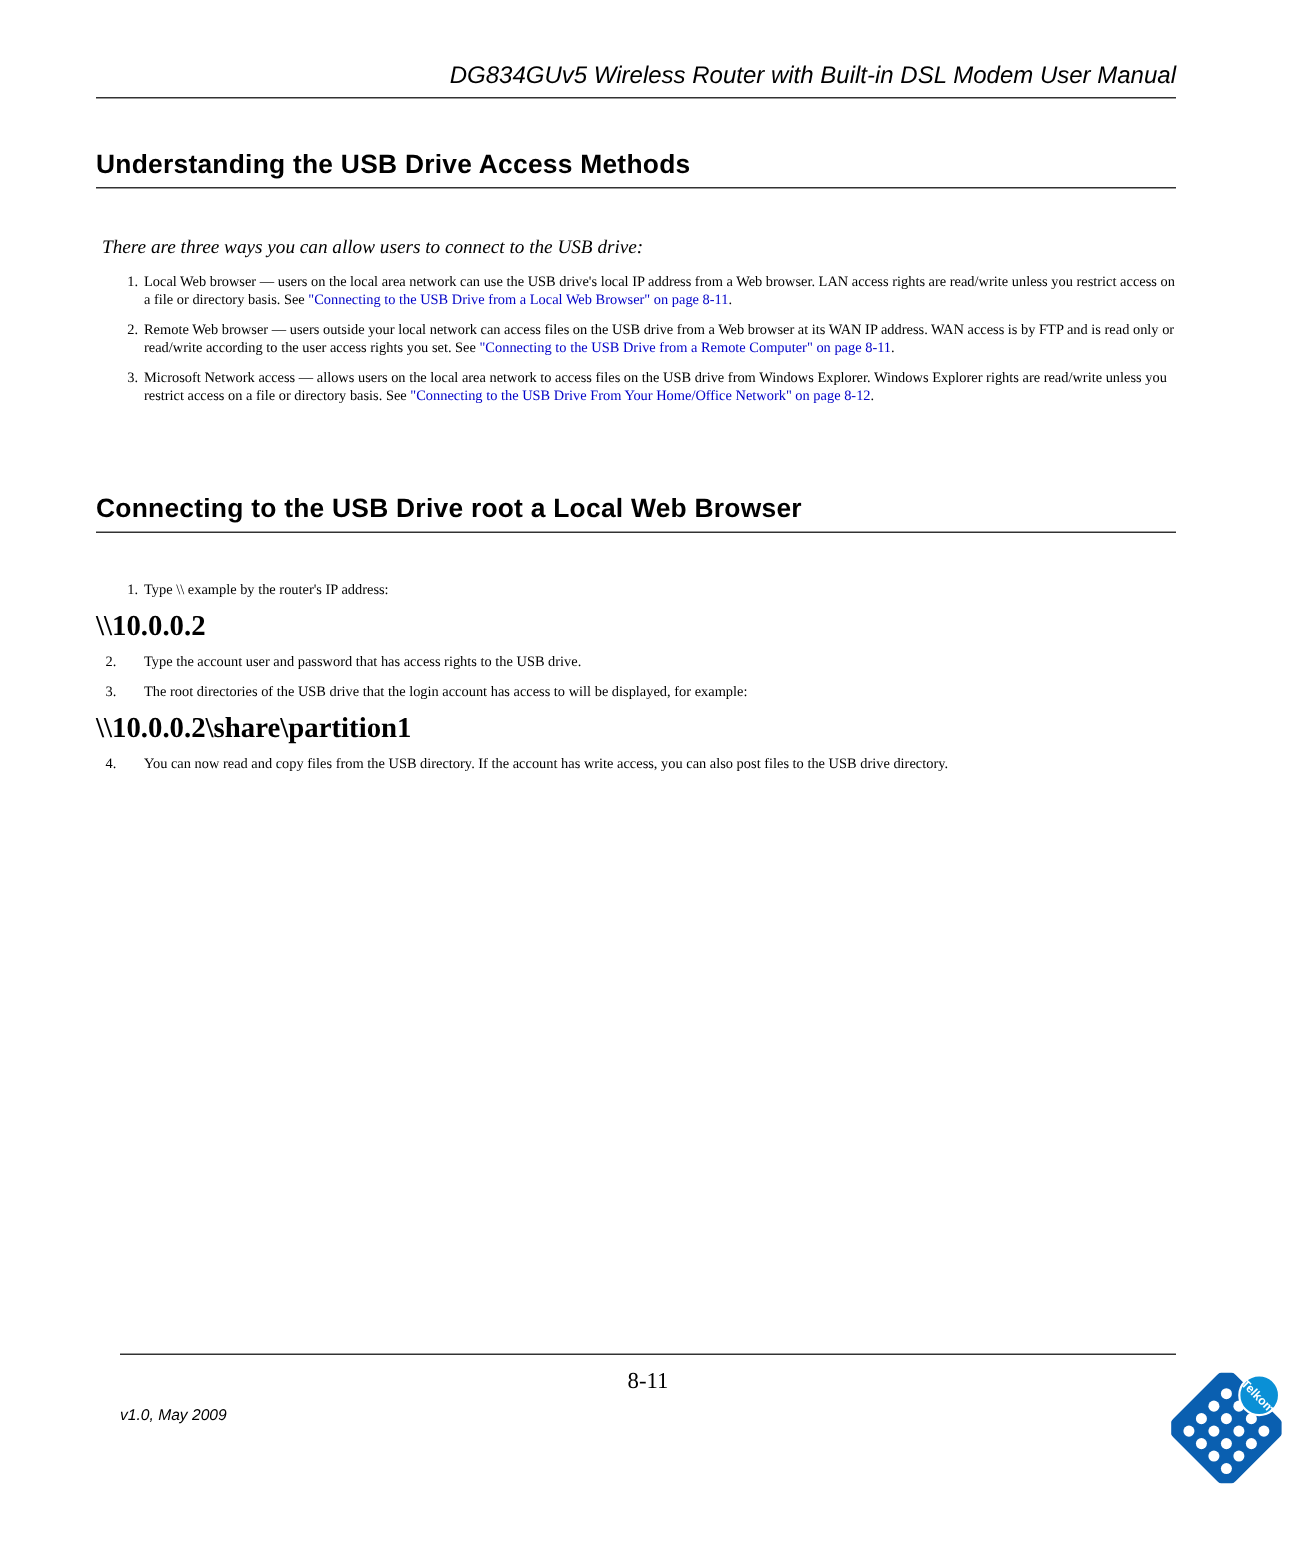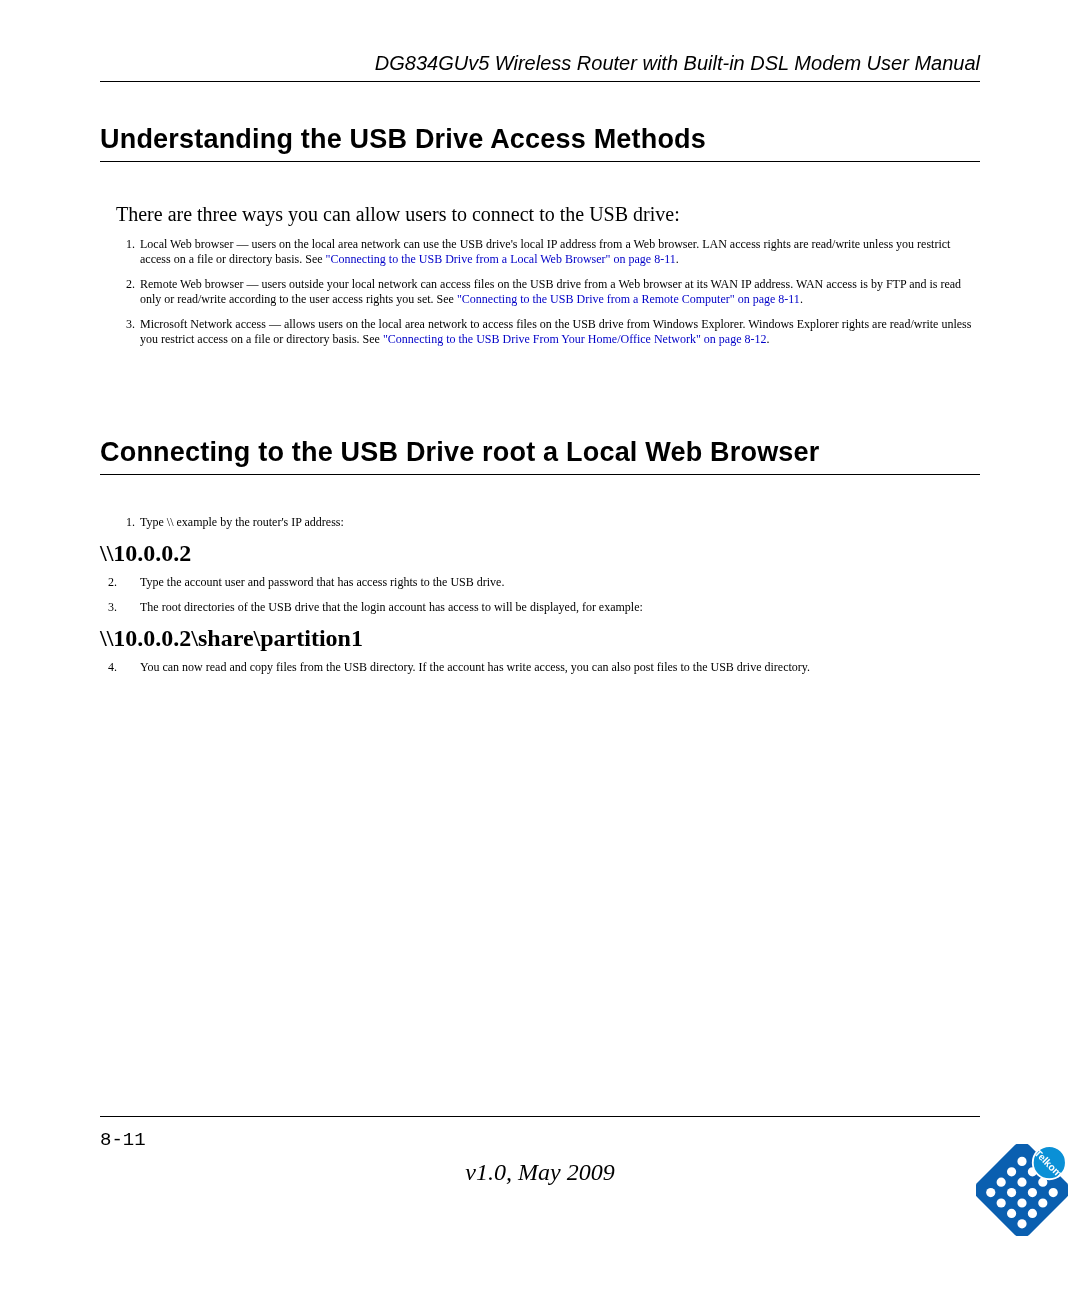--- a/index.html
+++ b/index.html
@@ -6,53 +6,54 @@
     margin: 0;
     padding: 0;
     background: #fff;
     font-family: "Times New Roman", Times, serif;
     width: 1080px;
     height: 1296px;
     position: relative;
     color: #000;
   }
   .page {
-    padding: 52px 100px 0 100px;
+    padding: 52px 100px 0 80px;
     box-sizing: border-box;
     position: relative;
     height: 100%;
   }
   .running-head {
     font-family: Arial, Helvetica, sans-serif;
     font-style: italic;
     font-size: 20px;
     text-align: right;
     margin-bottom: 6px;
   }
   .head-rule {
     border: none;
     border-top: 1.5px solid #000;
     margin: 0 0 42px 0;
   }
   h1.section {
     font-family: Arial, Helvetica, sans-serif;
     font-weight: bold;
-    font-size: 27px;
-    margin: 16px 0 6px 0;
+    font-size: 22px;
+    margin: 0 0 6px 0;
     letter-spacing: 0.2px;
   }
   .section-rule {
     border: none;
     border-top: 1.5px solid #000;
     margin: 4px 0 40px 0;
   }
   p.body {
-    font-size: 20px;
-    margin: 0 0 10px 16px;
+    font-size: 16px;
+    margin: 0 0 10px 5px;
     line-height: 1.25;
+    font-style: italic;
   }
   ol.num {
     font-size: 12px;
     margin: 0 0 0 0;
     padding-left: 38px;
     line-height: 1.25;
   }
   ol.num > li {
     padding-left: 2px;
     margin-bottom: 10px;
@@ -88,30 +89,29 @@
     left: 100px;
     right: 100px;
     bottom: 110px;
   }
   .foot-rule {
     border: none;
     border-top: 1.2px solid #000;
     margin: 0 0 12px 0;
   }
   .page-num {
-    font-family: Liberation Mono, monospace;
+    font-family: Liberation Serif, serif;
     font-size: 19px;
-    text-align: left;
+    text-align: center;
     margin: 0 0 8px 0;
   }
   .version {
-    font-family: Liberation Serif, serif;
+    font-family: Liberation Sans, sans-serif;
     font-style: italic;
-    font-size: 24px;
-    text-align: center;
+    font-size: 13px;
     margin: 0;
   }
   .logo {
     position: absolute;
     right: 12px;
     bottom: 60px;
     width: 92px;
     height: 92px;
   }
 </style>

